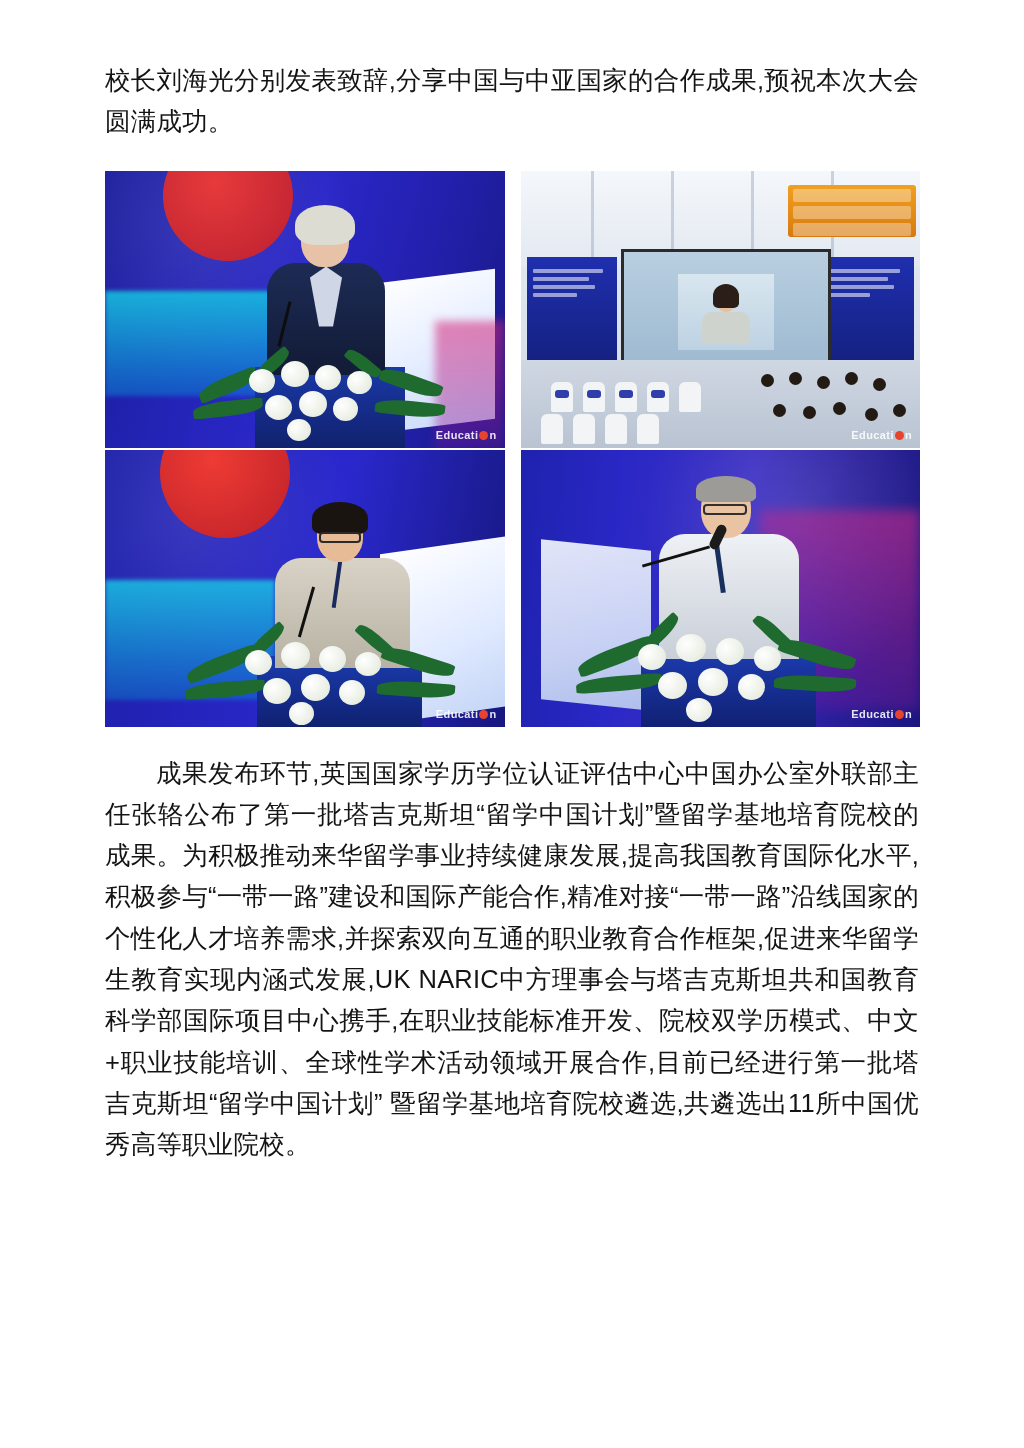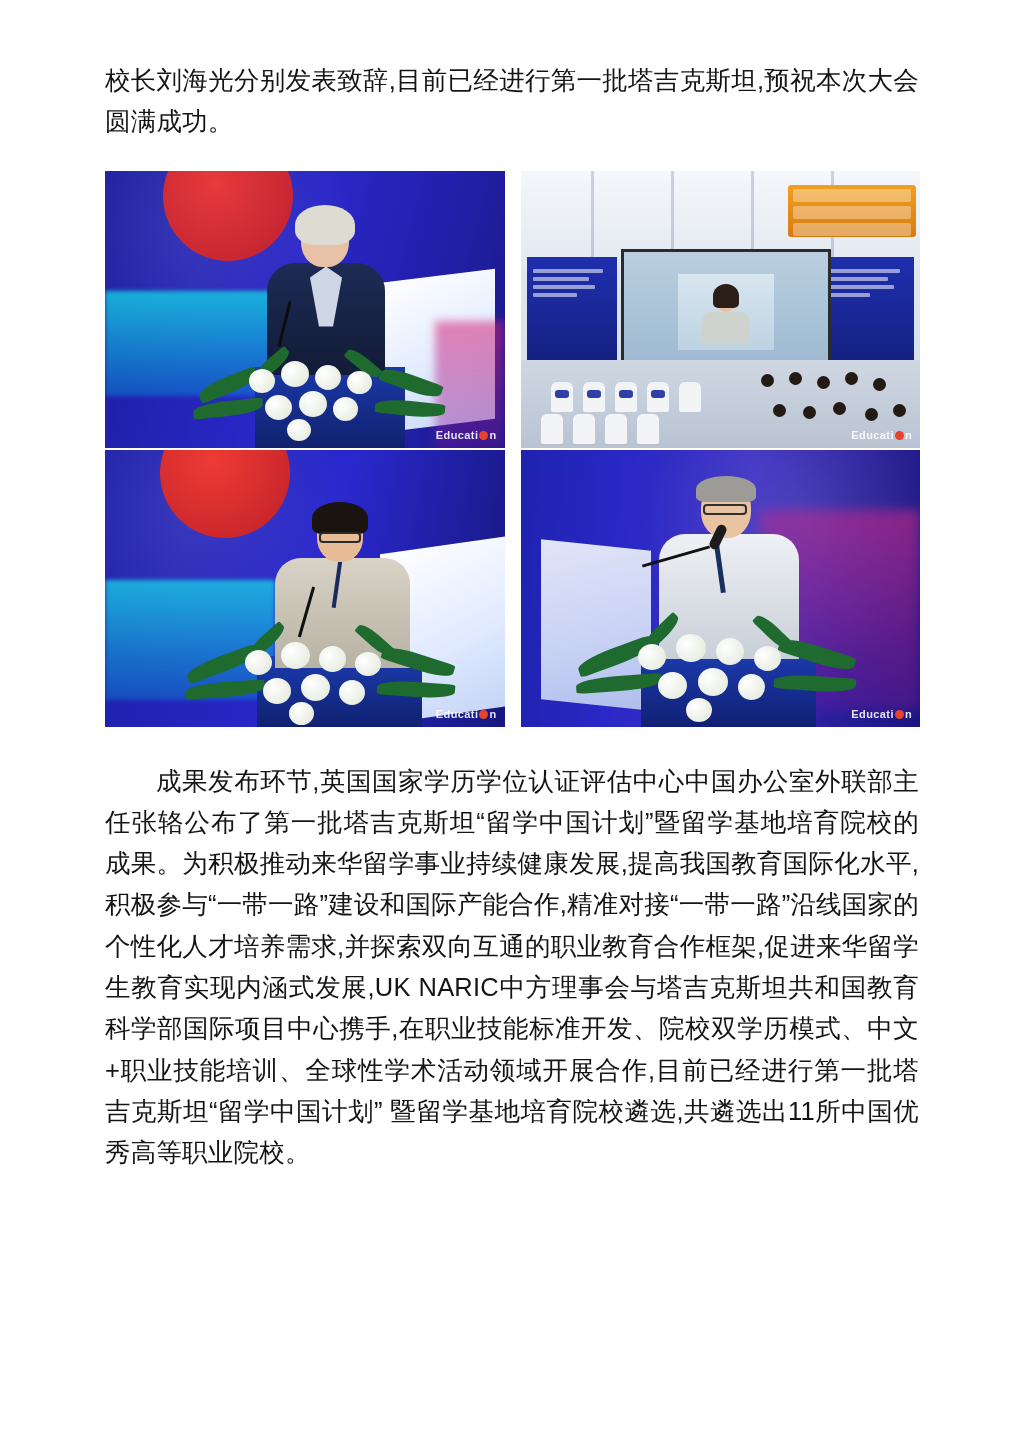--- a/index.html
+++ b/index.html
@@ -437,32 +437,32 @@
     width: 175px; height: 78px;
     background: linear-gradient(180deg, #1c3cb0, #102073);
   }
   .p4 .flowers {
     position: absolute;
     left: 55px; top: 164px;
     width: 280px; height: 114px;
   }
 
   .body-text {
-    margin-top: 34px;
+    margin-top: 26px;
   }
   .body-text p + p {
     margin-top: 22px;
   }
 </style>
 </head>
 <body>
 
 <div class="page">
 
-  <p class="para">校长刘海光分别发表致辞,目前已经进行第一批塔吉克斯坦,预祝本次大会圆满成功。</p>
+  <p class="para">校长刘海光分别发表致辞,分享中国与中亚国家的合作成果,预祝本次大会圆满成功。</p>
 
   <div class="gallery">
 
     <div class="photo-row">
 
       <div class="photo p1">
         <div class="redcircle"></div>
         <div class="cyanband"></div>
         <div class="whitecube"></div>
         <div class="magenta"></div>

